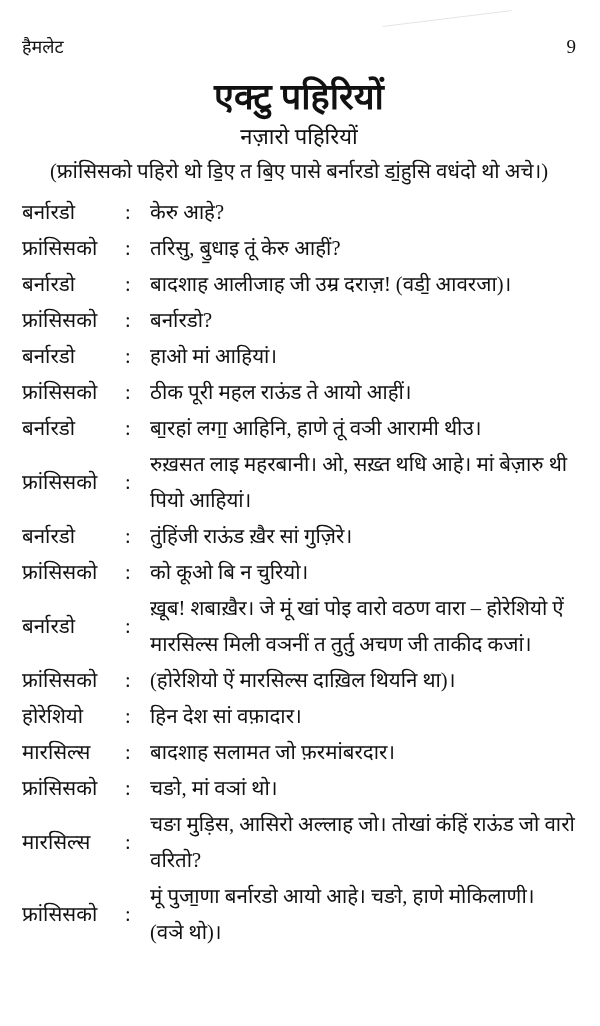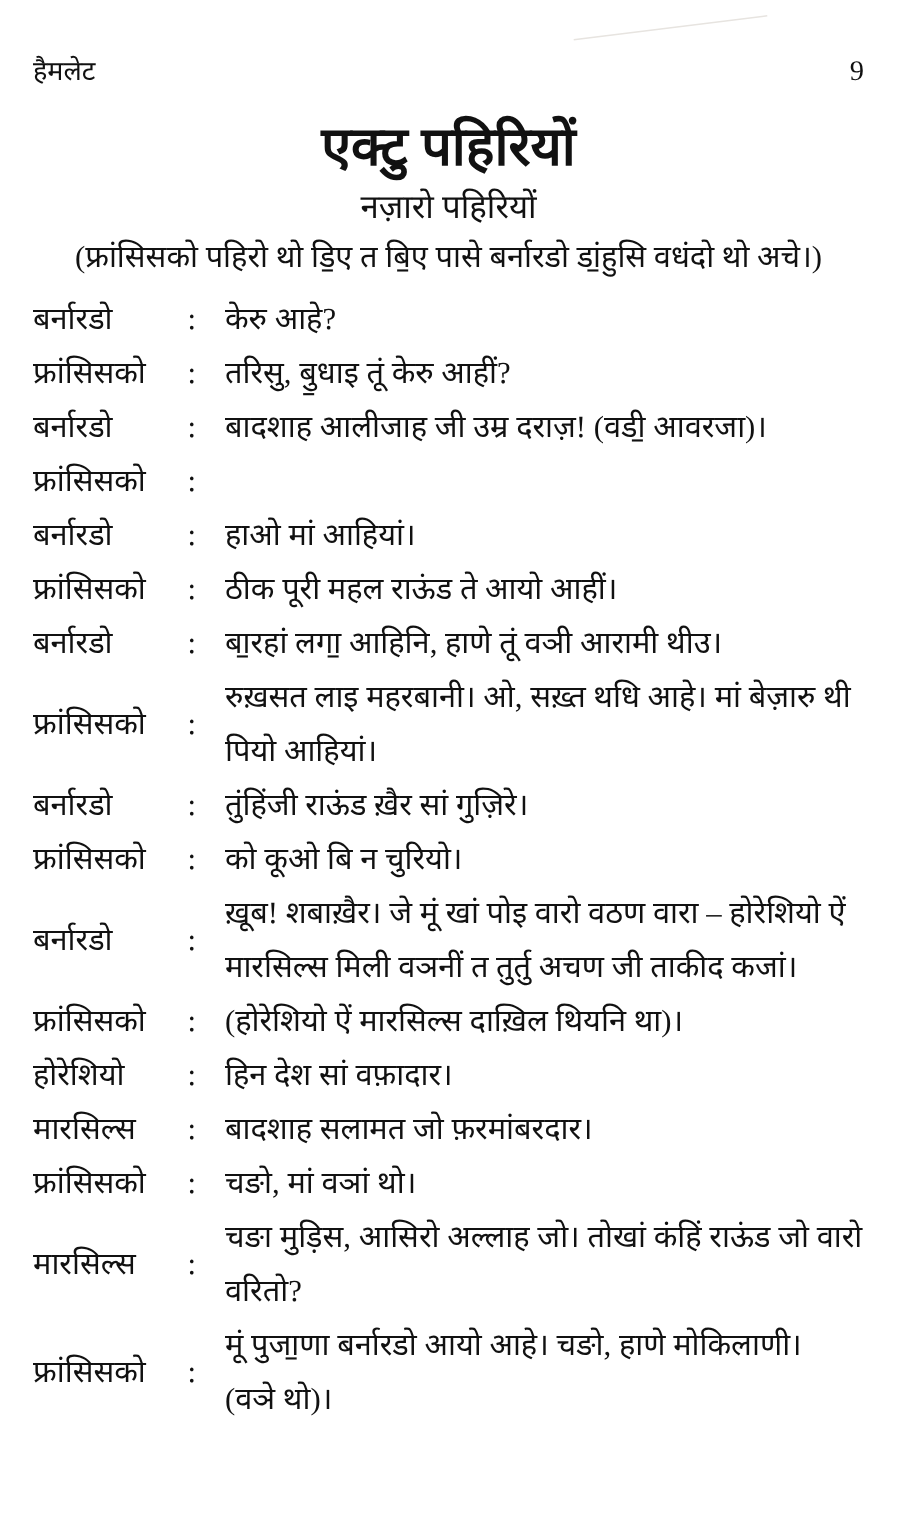--- a/index.html
+++ b/index.html
@@ -132,20 +132,24 @@
     <span class="colon">:</span>
     <span class="speech">
       <span class="t1">बादशाह आलीजाह जी उम्र दराज़! (वडी॒ आवरजा)।</span>
 
     </span>
   </div>
 
   <div class="dialogue-row">
     <span class="speaker">फ्रांसिसको</span>
     <span class="colon">:</span>
+    <span class="speech">
+      <span class="t1">बर्नारडो?</span>
+
+    </span>
   </div>
 
   <div class="dialogue-row">
     <span class="speaker">बर्नारडो</span>
     <span class="colon">:</span>
     <span class="speech">
       <span class="t1">हाओ मां आहियां।</span>
 
     </span>
   </div>

